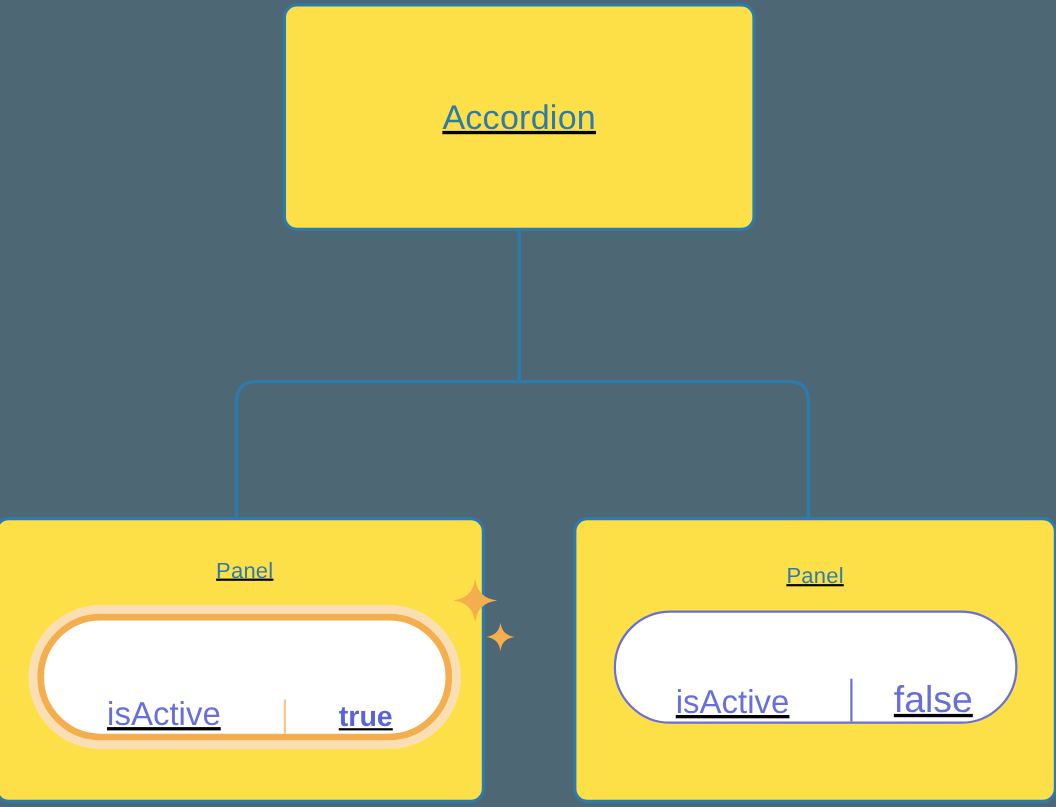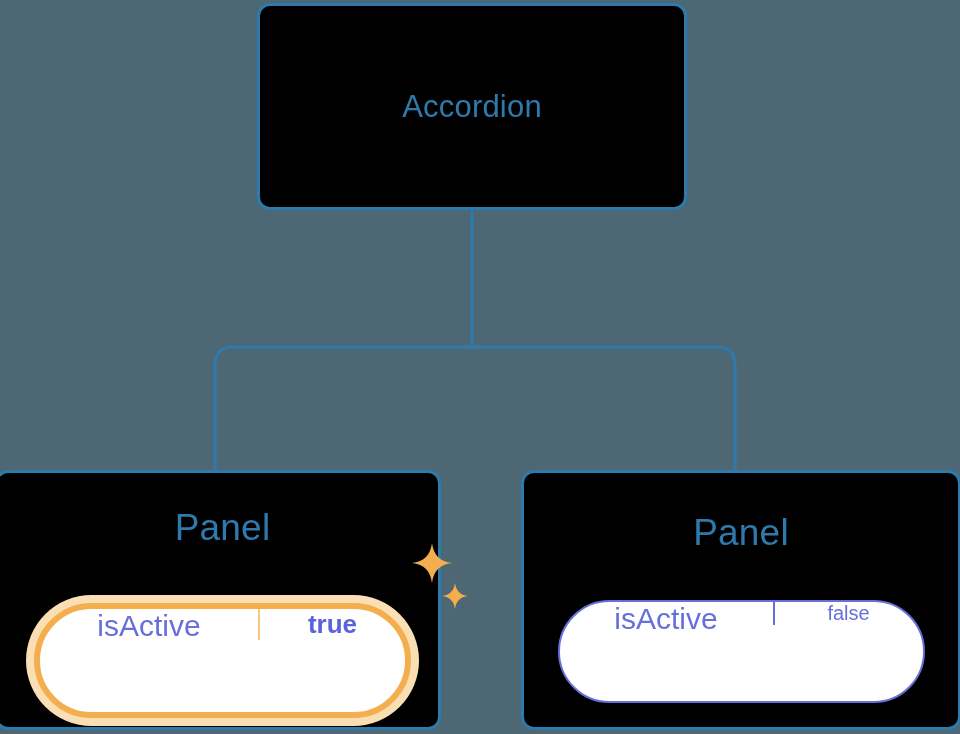--- a/index.html
+++ b/index.html
@@ -25,25 +25,26 @@
     left: 0;
     top: 0;
     width: 960px;
     height: 734px;
     z-index: 1;
   }
 
   
   .node-card {
     position: absolute;
-    background: #000000;
+    background: #fde047;
     border: 3px solid #2e7aad;
     border-radius: 13px;
     box-sizing: border-box;
     z-index: 2;
+    text-decoration: underline;
   }
 
   
   #root-node {
     left: 257px;
     top: 3px;
     width: 430px;
     height: 207px;
     display: flex;
     align-items: center;
@@ -66,44 +67,43 @@
   }
   #panel-node-0 {
     left: -5px;
     width: 446px;
   }
   #panel-node-1 {
     left: 521px;
     width: 440px;
   }
   .panel-node .node-title {
-    font-size: 37px;
+    font-size: 20px;
     color: #2e7aad;
     letter-spacing: 0.2px;
     line-height: 1;
   }
   #panel-node-0 .node-title { margin-left: 9px; }
   #panel-node-1 .node-title { margin-top: 5px; }
 
   
   .prop-pill-wrap {
     position: relative;
     display: flex;
     align-items: center;
   }
   #panel-node-0 .prop-pill-wrap { margin-top: 29px; margin-left: 9px; }
   #panel-node-1 .prop-pill-wrap { margin-top: 21px; }
 
   .prop-pill {
     display: flex;
-    align-items: flex-start;
+    align-items: flex-end;
     box-sizing: border-box;
     background: #ffffff;
     border-radius: 999px;
-    margin-top: 28px;
   }
   .prop-pill .prop-key,
   .prop-pill .prop-val {
     display: flex;
     align-items: center;
     justify-content: center;
     box-sizing: border-box;
   }
 
   
@@ -112,21 +112,21 @@
     height: 103px;
     border: 2px solid #6770da;
   }
   .prop-pill.plain .prop-key {
     width: 213px;
     font-size: 30px;
     color: #6770da;
   }
   .prop-pill.plain .prop-val {
     flex: 1;
-    font-size: 20px;
+    font-size: 34px;
     color: #6770da;
     border-left: 2px solid #6770da;
   }
 
   
   .prop-pill.highlight {
     width: 377px;
     height: 115px;
     border: 6px solid #f4ae4d;
     box-shadow: 0 0 0 8px #fbdfb4;

